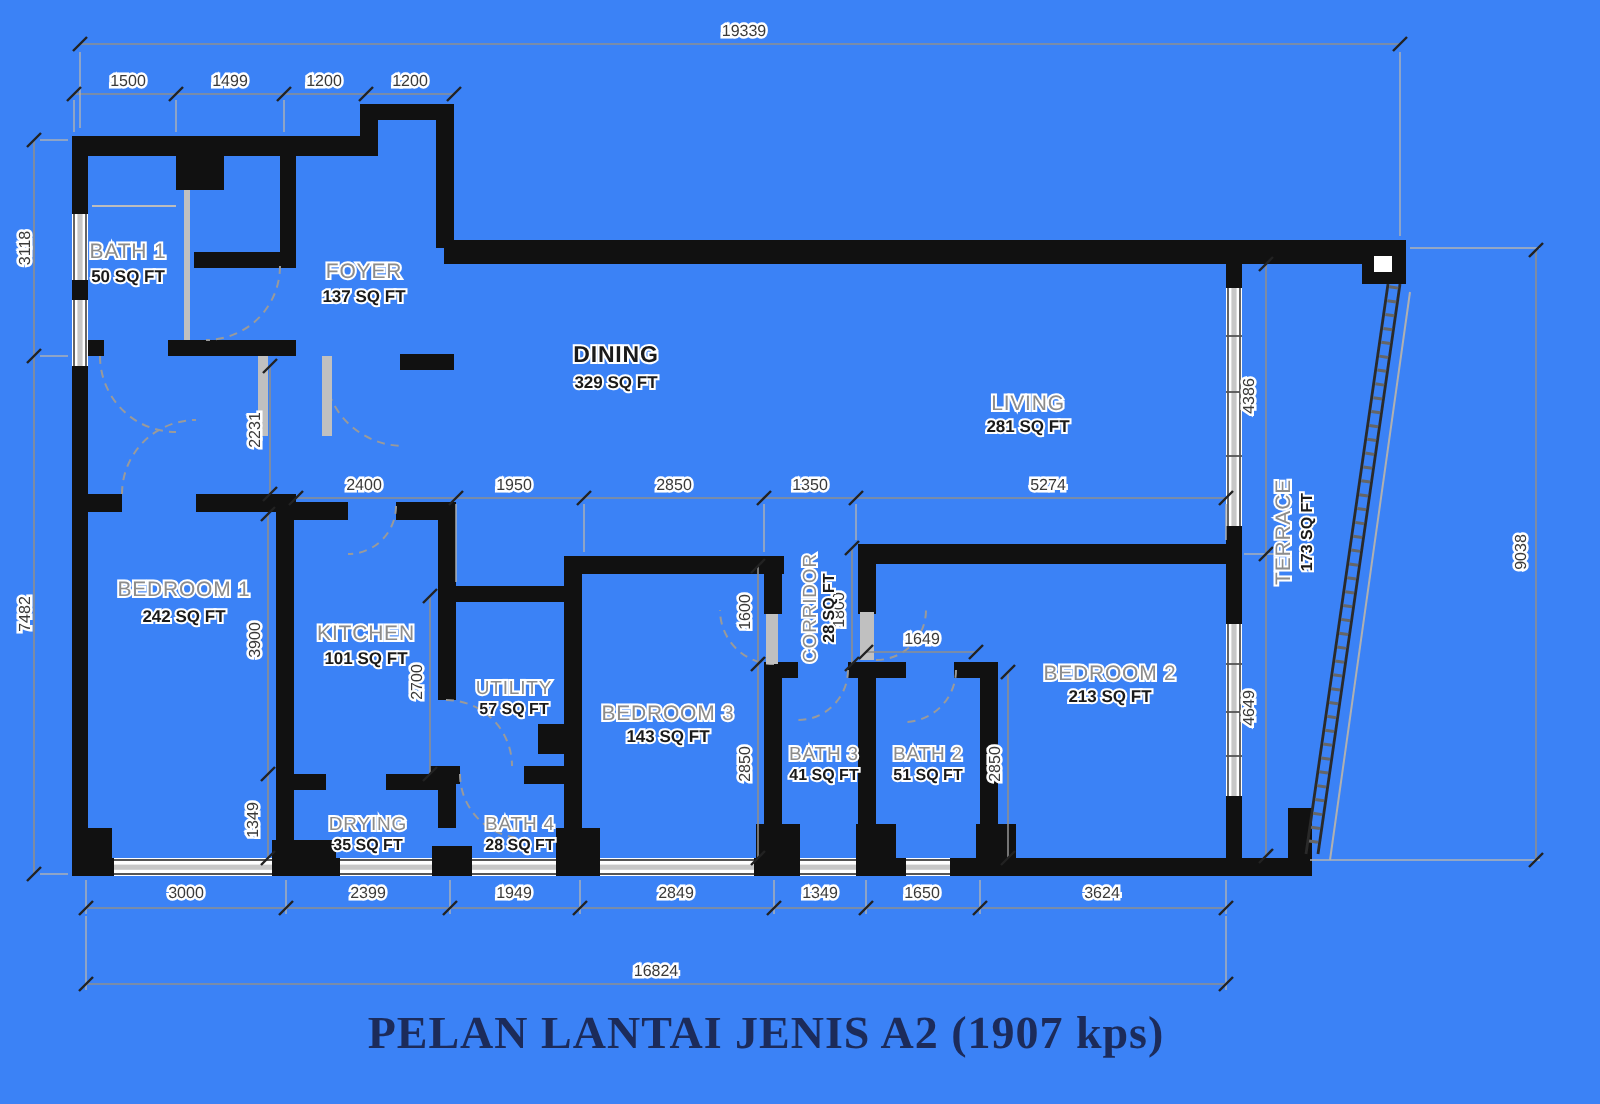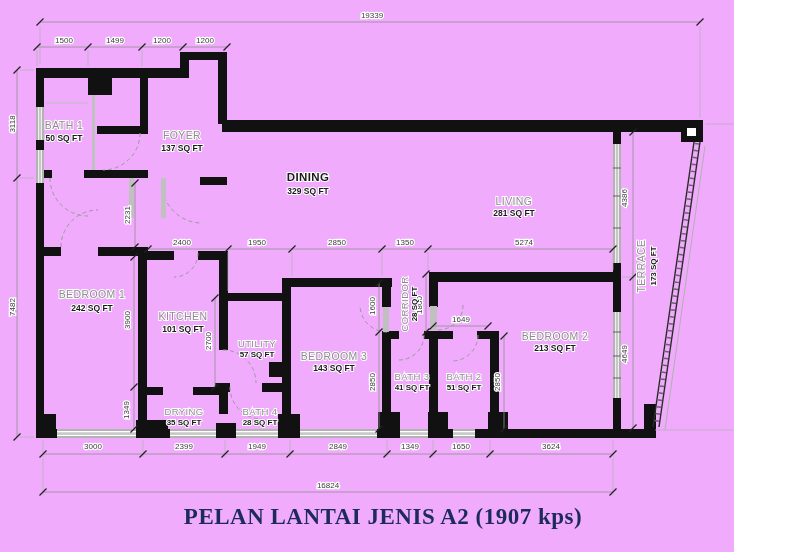--- a/index.html
+++ b/index.html
@@ -1,16 +1,16 @@
 <!DOCTYPE html>
 <html style="--wall: #111111; --title: #1c2b5a; --room_label: #8c8c8c; --area_label: #1a1a1a; --dim: #3a3a3a; --window: #c7c7c7;"><head>
 <meta charset="utf-8">
 <style>
   html,body{margin:0;padding:0;background:#ffffff;}
-  #stage{position:relative;width:734px;height:552px;background:#f0abfc;overflow:hidden;
+  #stage{position:relative;width:800px;height:552px;background:#3b82f6;overflow:hidden;
          font-family:"Liberation Sans",sans-serif;}
   svg{position:absolute;left:0;top:0;}
   .wall{fill:var(--wall,#111);}
   .winbase{fill:#ffffff;}
   .winline{stroke:#555;stroke-width:0.9;}
   .winmid{fill:#c7c7c7;}
   .dimline{stroke:#8f8f8f;stroke-width:0.8;fill:none;}
   .ext{stroke:#b3b3b3;stroke-width:0.7;}
   .tick{stroke:#222;stroke-width:1.2;}
   .arc{stroke:#9a9a9a;stroke-width:1;fill:none;stroke-dasharray:4 3;}

